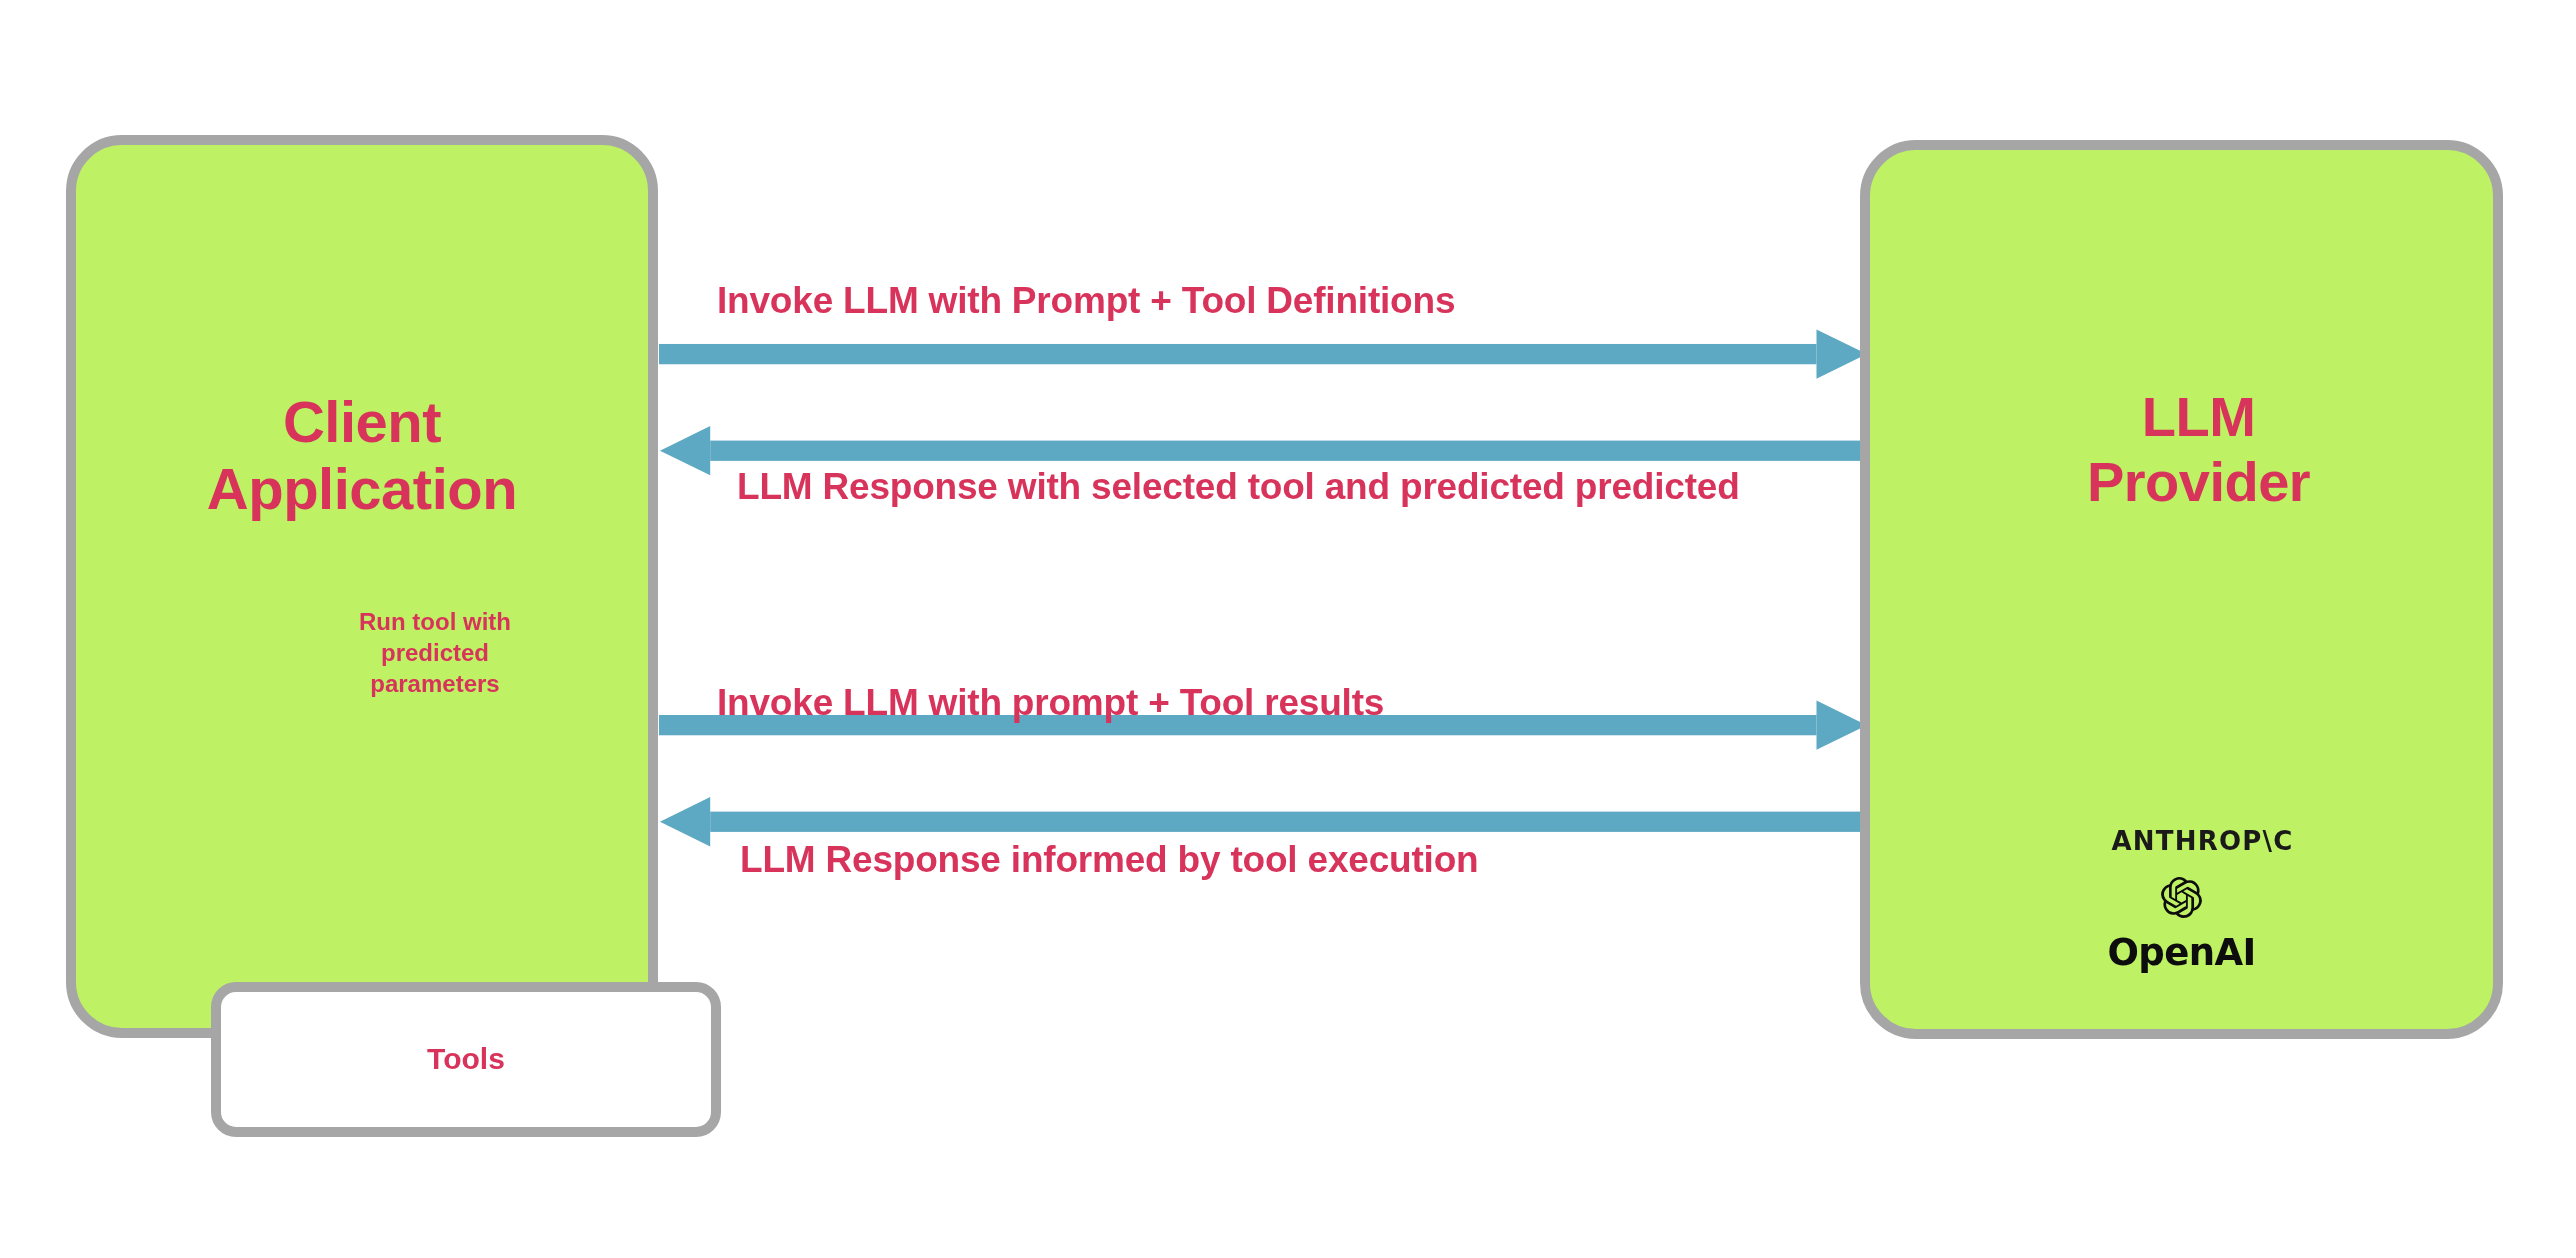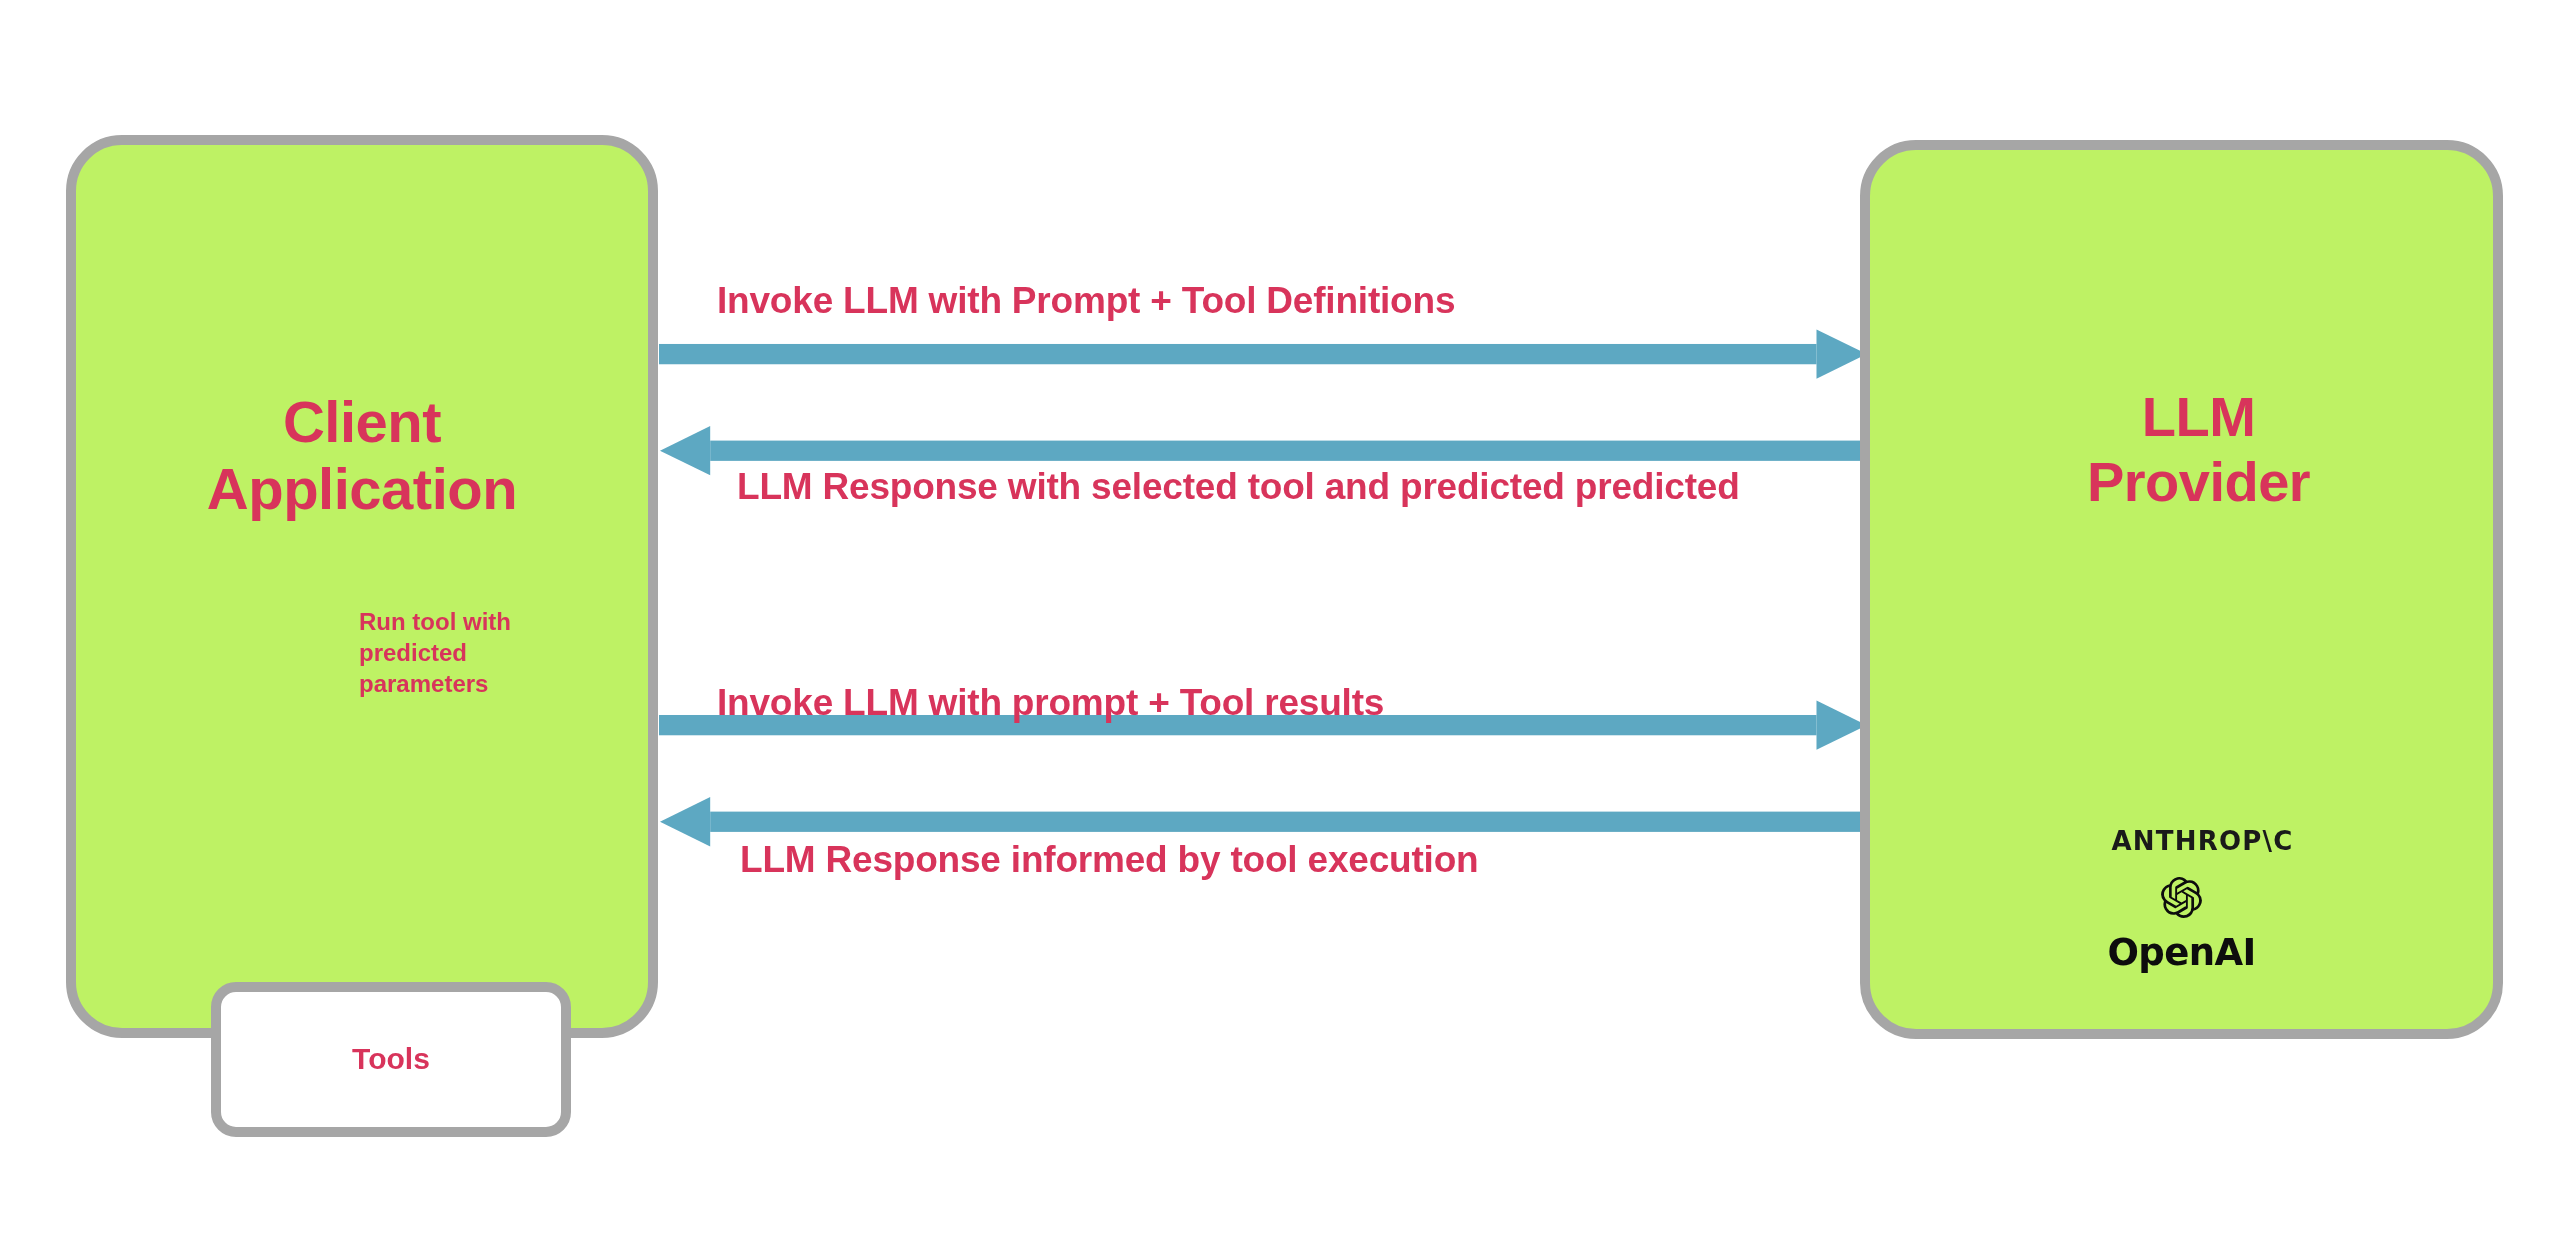--- a/index.html
+++ b/index.html
@@ -44,21 +44,21 @@
     top: 140px;
     width: 643px;
     height: 899px;
   }
 
   #tools-box {
     position: absolute;
     box-sizing: border-box;
     left: 135px;
     top: 837px;
-    width: 360px;
+    width: 510px;
     height: 155px;
     background: #ffffff;
     border: 10.6px solid #a6a6a6;
     border-radius: 25px;
   }
 
   
   .node-title {
     position: absolute;
     left: 0;
@@ -129,20 +129,21 @@
     color: #0d0d0d;
   }
 
   
   .arrow-label {
     position: absolute;
     color: #d8345b;
     font-weight: 700;
     white-space: nowrap;
     line-height: 1.2;
+    text-align: center;
   }
 
   #label-invoke-1 {
     left: 717px;
     top: 279px;
     font-size: 37px;
     letter-spacing: -0.2px;
   }
 
   #label-response-1 {

